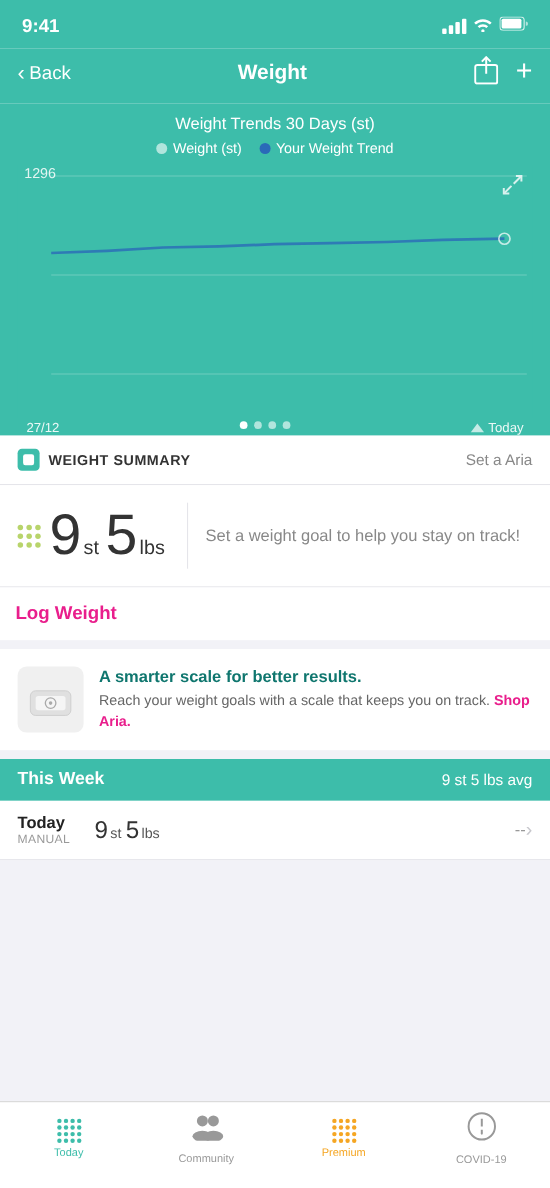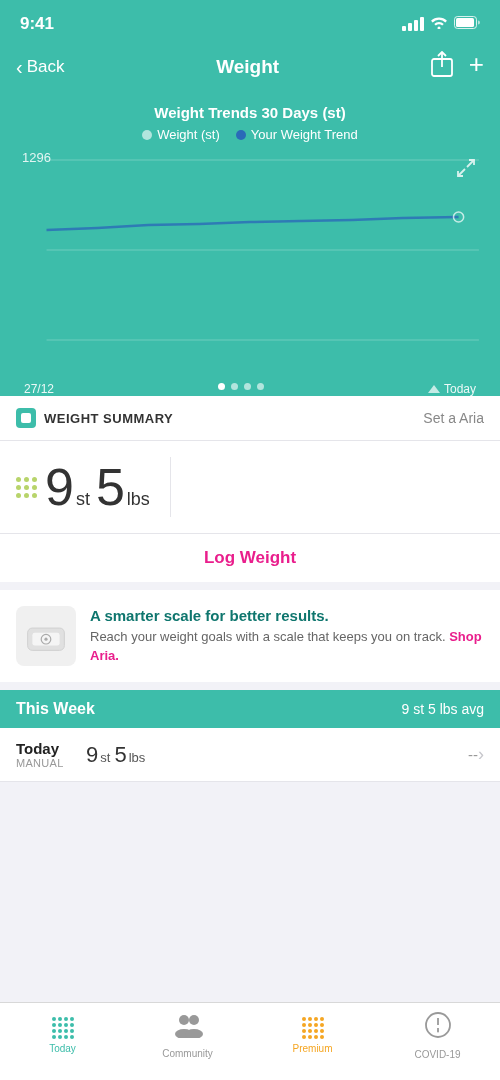--- a/index.html
+++ b/index.html
@@ -36,21 +36,21 @@
     .nav-actions span { cursor: pointer; }
 
     
     .chart-area {
       background: #3dbdaa;
       padding: 10px 16px 0;
     }
     .chart-title {
       color: white;
       font-size: 15px;
-      font-weight: 700;
+      font-weight: 400;
       text-align: center;
       margin-bottom: 6px;
     }
     .chart-legend {
       display: flex;
       justify-content: center;
       align-items: center;
       gap: 16px;
       margin-bottom: 8px;
     }
@@ -114,21 +114,21 @@
       flex: 0 0 auto;
       margin-right: 20px;
     }
     .weight-big { font-size: 52px; font-weight: 300; color: #333; line-height: 1; }
     .weight-unit { font-size: 18px; color: #333; margin-right: 4px; }
     .weight-lbs { font-size: 52px; font-weight: 300; color: #333; line-height: 1; }
     .weight-lbs-unit { font-size: 18px; color: #333; }
     .weight-goal-text { color: #888; font-size: 15px; line-height: 1.4; flex: 1; }
 
     .log-weight-btn {
-      text-align: center;
+      text-align: left;
       background: white;
       padding: 14px;
       border-bottom: 8px solid #f2f2f7;
     }
     .log-weight-btn span { color: #e91e8c; font-size: 17px; font-weight: 600; cursor: pointer; }
 
     
     .scale-ad {
       background: white;
       display: flex;
@@ -350,20 +350,21 @@
       <span style="width:5px;height:5px;border-radius:50%;background:#b8d46b;"></span>
       <span style="width:5px;height:5px;border-radius:50%;background:#b8d46b;"></span>
       <span style="width:5px;height:5px;border-radius:50%;background:#b8d46b;"></span>
     </div>
     <span class="weight-big">9</span>
     <span class="weight-unit">st</span>
     <span class="weight-lbs">5</span>
     <span class="weight-lbs-unit">lbs</span>
   </div>
   <div style="width:1px;height:60px;background:#e5e5ea;margin-right:16px;"></div>
+  <span class="weight-goal-text">Set a weight goal to help you stay on track!</span>
 </div>
 
 <div class="log-weight-btn">
   <span>Log Weight</span>
 </div>
 
 <div class="scale-ad">
   <div class="scale-image">
     <svg viewBox="0 0 50 40" fill="none">
       <rect x="2" y="10" width="46" height="28" rx="6" fill="#e0e0e0" stroke="#ccc" stroke-width="1"></rect>

